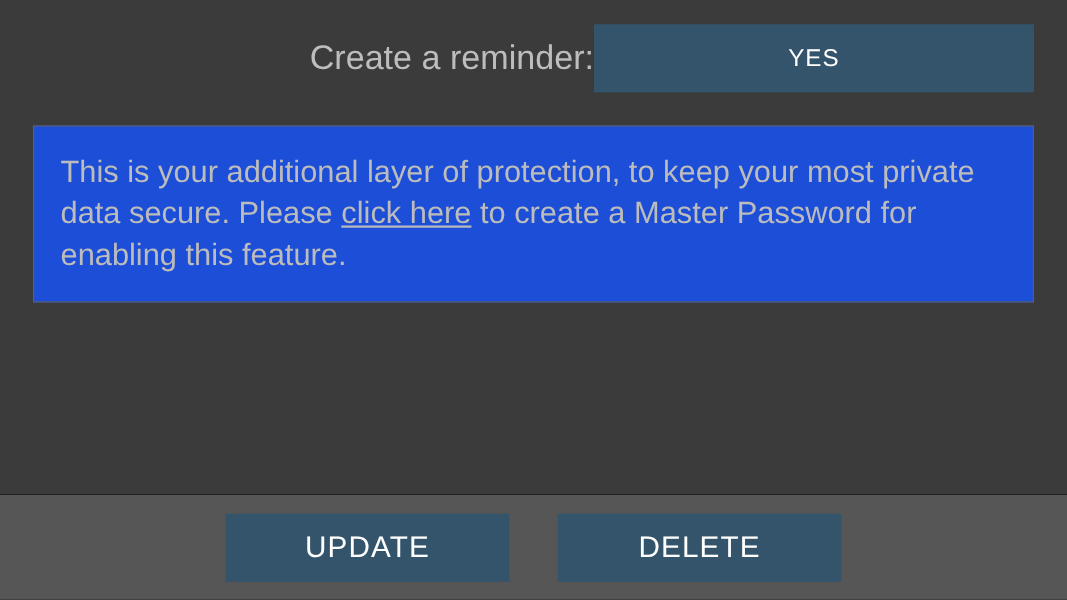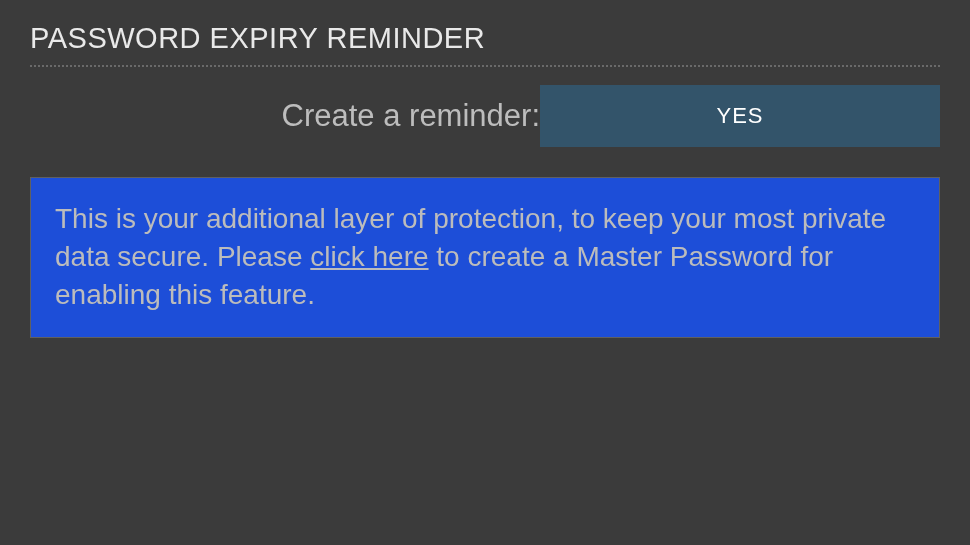--- a/index.html
+++ b/index.html
@@ -106,31 +106,34 @@
     user-select: none;
     border: none;
   }
 </style>
 </head>
 <body>
 
 <div class="panel">
   <div class="content">
 
-    <div class="section-title">PASSWORD EXPIRY REMINDER</div>
 
     <div class="row">
       <div class="row-label">Create a reminder:</div>
       <div class="toggle">
         <div class="toggle-opt toggle-yes">YES</div>
       </div>
     </div>
 
 
     <div class="info-box">
       <p class="info-text">
         <span>This is your additional layer of protection, to keep your most private data secure. Please </span><span class="info-link">click here</span><span> to create a Master Password for enabling this feature.</span>
       </p>
     </div>
 
   </div>
 
+  <div class="footer">
+    <div class="btn">UPDATE</div>
+    <div class="btn">DELETE</div>
+  </div>
 </div>
 
 </body></html>

